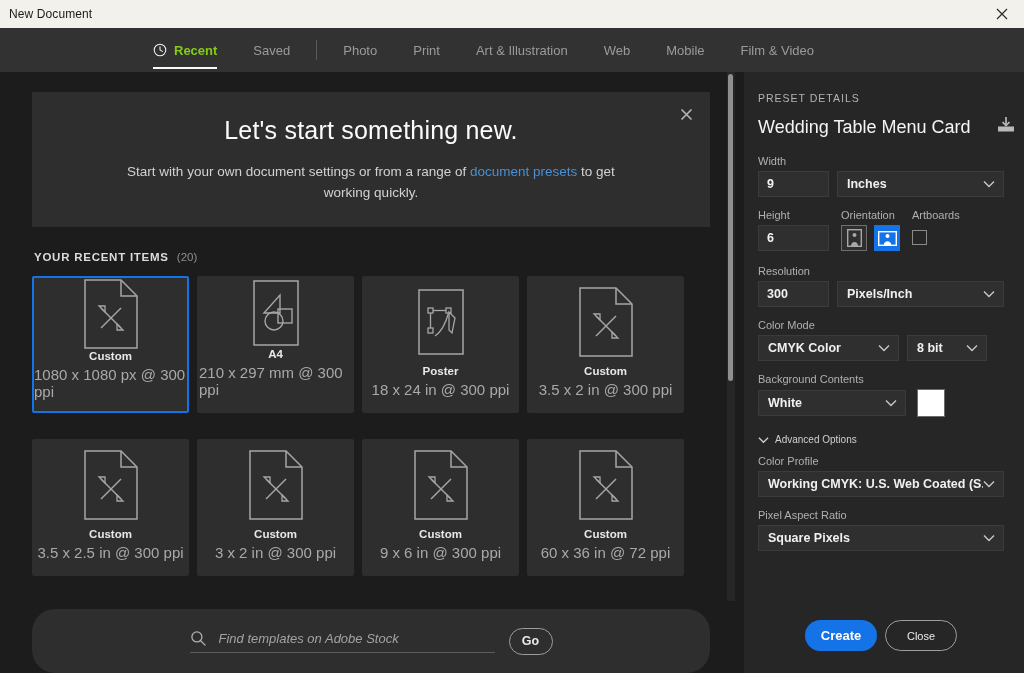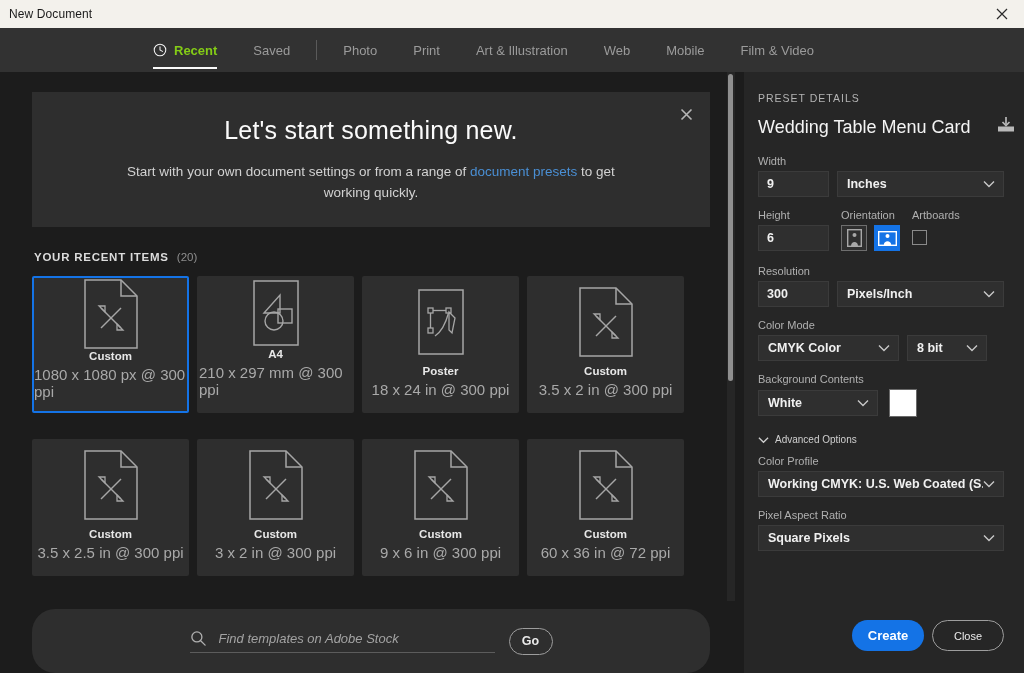--- a/index.html
+++ b/index.html
@@ -300,21 +300,21 @@
     font-weight: bold;
     color: #f0f0f0;
     white-space: nowrap;
     overflow: hidden;
   }
   .select svg { stroke: #c8c8c8; fill: none; flex: none; }
   .sel-unit  { width: 167px; }
   .sel-res   { width: 167px; }
   .sel-cmode { width: 141px; }
   .sel-depth { width: 80px; }
-  .sel-bg    { width: 120px; }
+  .sel-bg    { width: 148px; }
   .sel-wide  { width: 246px; }
 
   .orient-group { display: flex; gap: 7px; }
   .orient-btn {
     width: 26px; height: 26px;
     border: 1px solid #6e6e6e;
     background: #2f2f2f;
     display: flex; align-items: center; justify-content: center;
     cursor: pointer;
   }
@@ -339,21 +339,21 @@
     gap: 6px;
     margin: 5px 0 10px 0;
     cursor: pointer;
   }
   .adv-toggle span { font-size: 10px; color: #cfcfcf; }
   .adv-toggle svg { stroke: #cfcfcf; fill: none; }
 
   .details-footer {
     margin-top: auto;
     display: flex;
-    justify-content: flex-end;
+    justify-content: center;
     gap: 8px;
     padding: 0 2px 22px 0;
   }
   .btn-primary {
     min-width: 72px; height: 31px;
     background: #1473e6;
     border: none;
     border-radius: 16px;
     color: #ffffff;
     font-family: "Liberation Sans", sans-serif;

